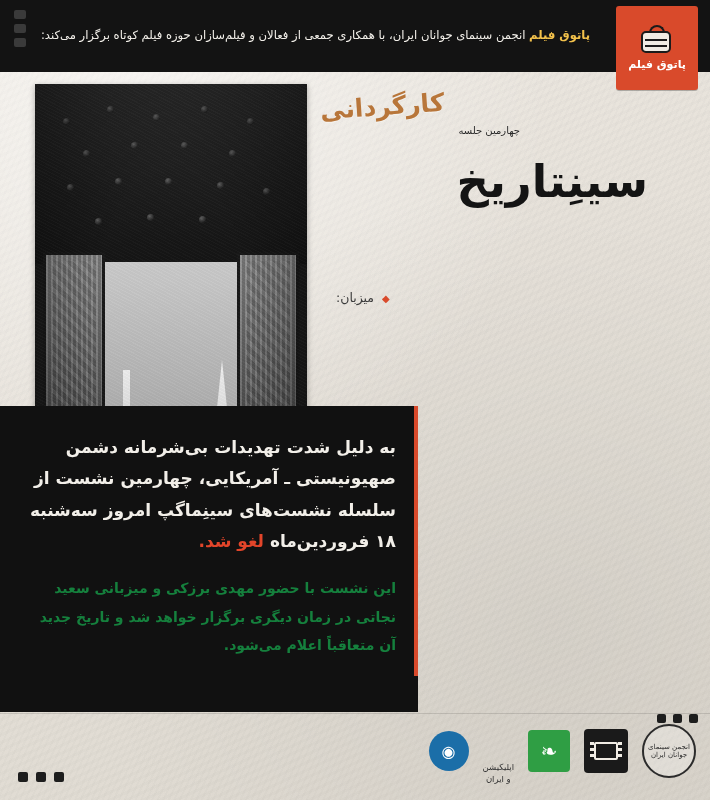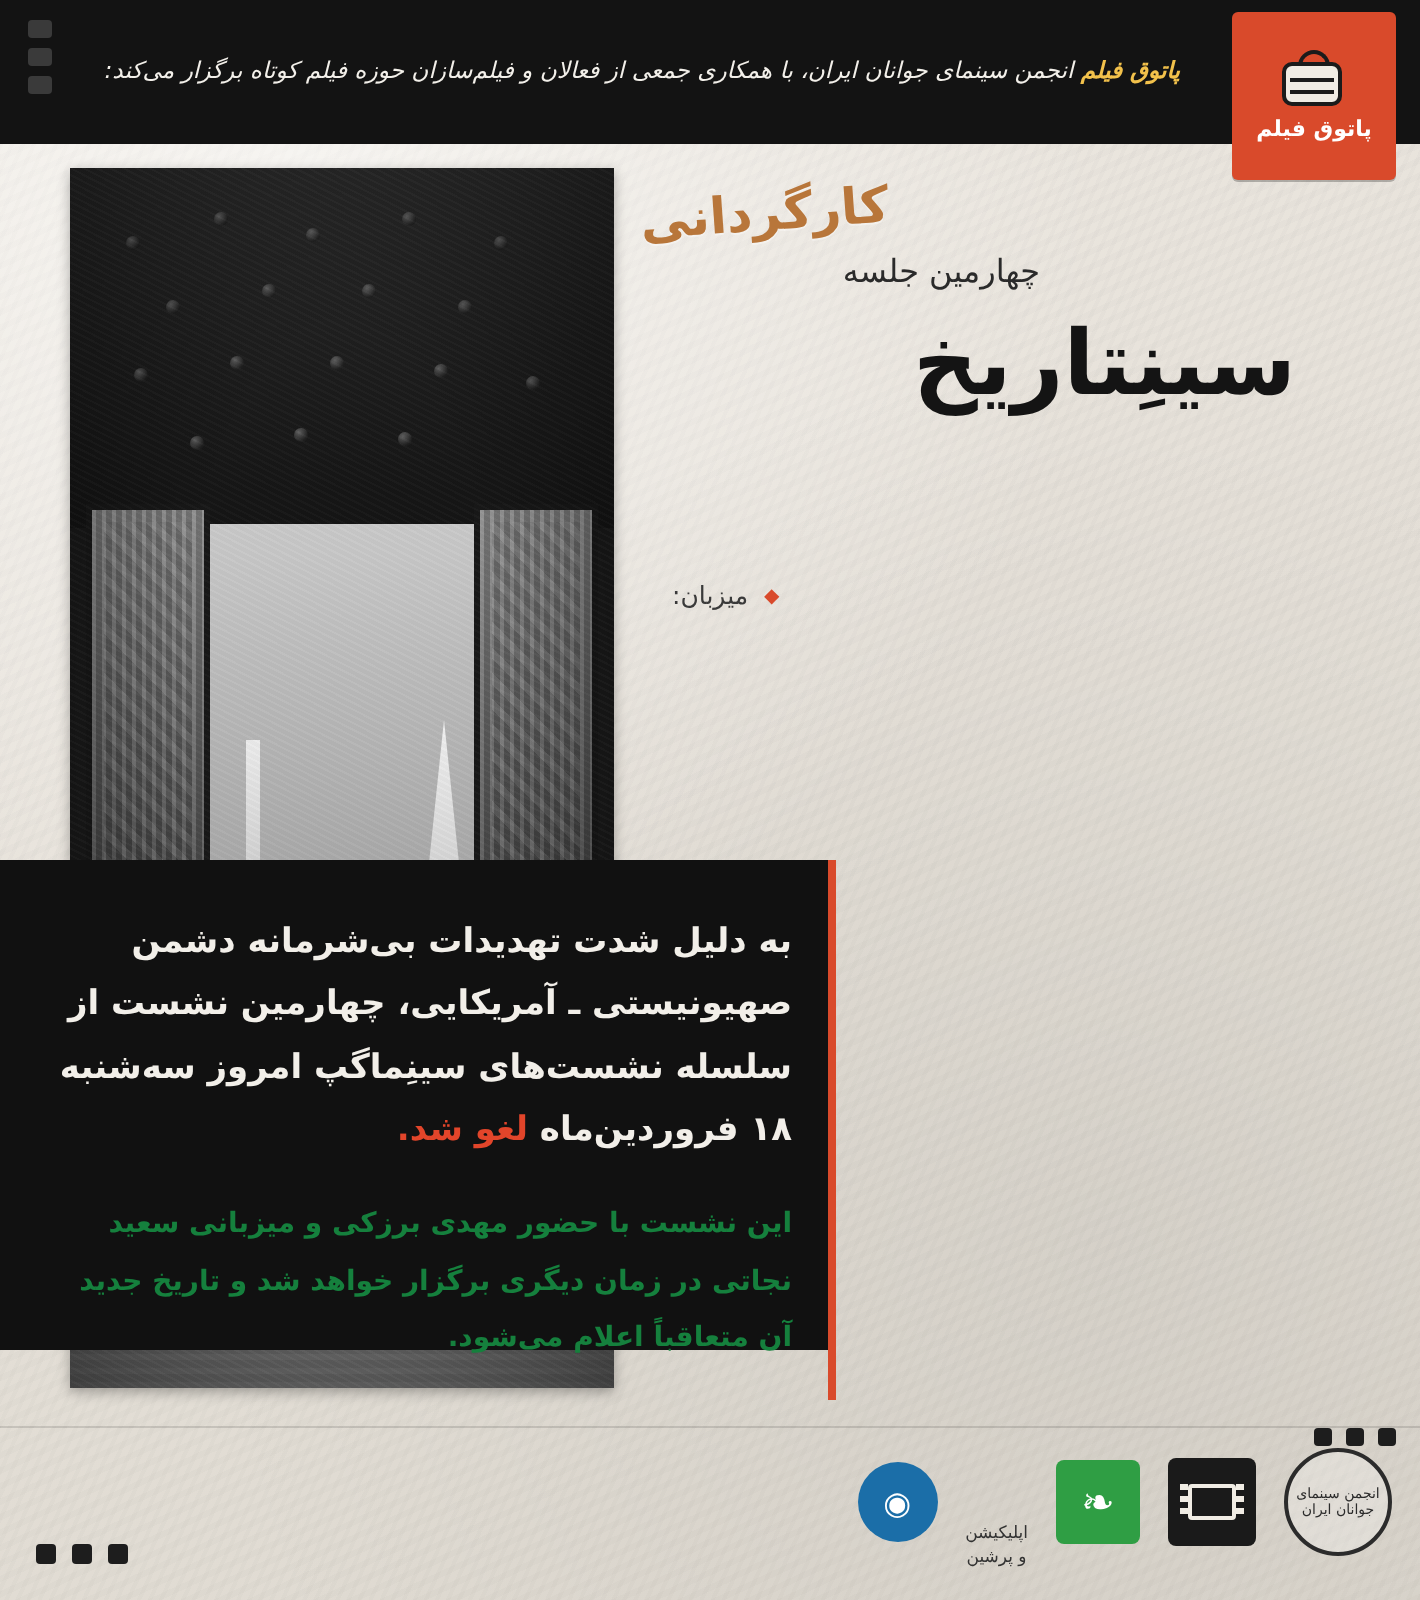--- a/index.html
+++ b/index.html
@@ -30,21 +30,20 @@
   }
 
   
   .top-band {
     position: absolute;
     top: 0; left: 0;
     width: 710px;
     height: 72px;
     background: #131313;
     border-bottom-left-radius: 0;
-    font-style: italic;
   }
   .top-band::after {
     content: "";
     position: absolute;
     right: 0; top: 0;
     width: 6px; height: 72px;
     background: #131313;
   }
   .top-band-inner {
     position: absolute;
@@ -149,21 +148,21 @@
     font-size: 25px;
     font-weight: bold;
     transform: rotate(-4deg);
     display: inline-block;
     letter-spacing: -1px;
     text-shadow: 0 1px 0 rgba(255,255,255,0.4);
   }
   .session-meta {
     margin-top: 2px;
     color: #2a2a2a;
-    font-size: 16px;
+    font-size: 10px;
     line-height: 1.6;
     text-align: right;
   }
   .session-meta .line2 { color: #3a3a3a; }
 
   
   .hozuri-badge {
     position: absolute;
     top: 112px;
     right: 430px;
@@ -228,23 +227,23 @@
     color: #d94a2b;
     font-size: 10px;
     vertical-align: middle;
     margin-left: 4px;
   }
 
   
   .black-block {
     position: absolute;
     left: 0;
-    top: 430px;
+    top: 406px;
     width: 418px;
-    height: 245px;
+    height: 306px;
     background: #111111;
     border-top-right-radius: 2px;
   }
   .black-block .accent-bar {
     position: absolute;
     right: 0; top: 0;
     width: 4px; height: 270px;
     background: #d94a2b;
   }
   .notice-main {
@@ -587,21 +586,21 @@
     <div class="bottom-logos">
       <div class="seal">
         <span>انجمن سینمای جوانان ایران</span>
       </div>
       <div class="logo-box-dark">
         <div class="frame"></div>
       </div>
       <div class="logo-green">❧</div>
       <div class="app-caption">
         <div>اپلیکیشن</div>
-        <div>و پرشین</div>
+        <div>و ایران</div>
       </div>
       <div class="logo-blue">◉</div>
     </div>
     <div class="bottom-perf">
       <div class="perf"></div>
         <div class="perf"></div>
         <div class="perf"></div>
     </div>
   </div>
 </div>

